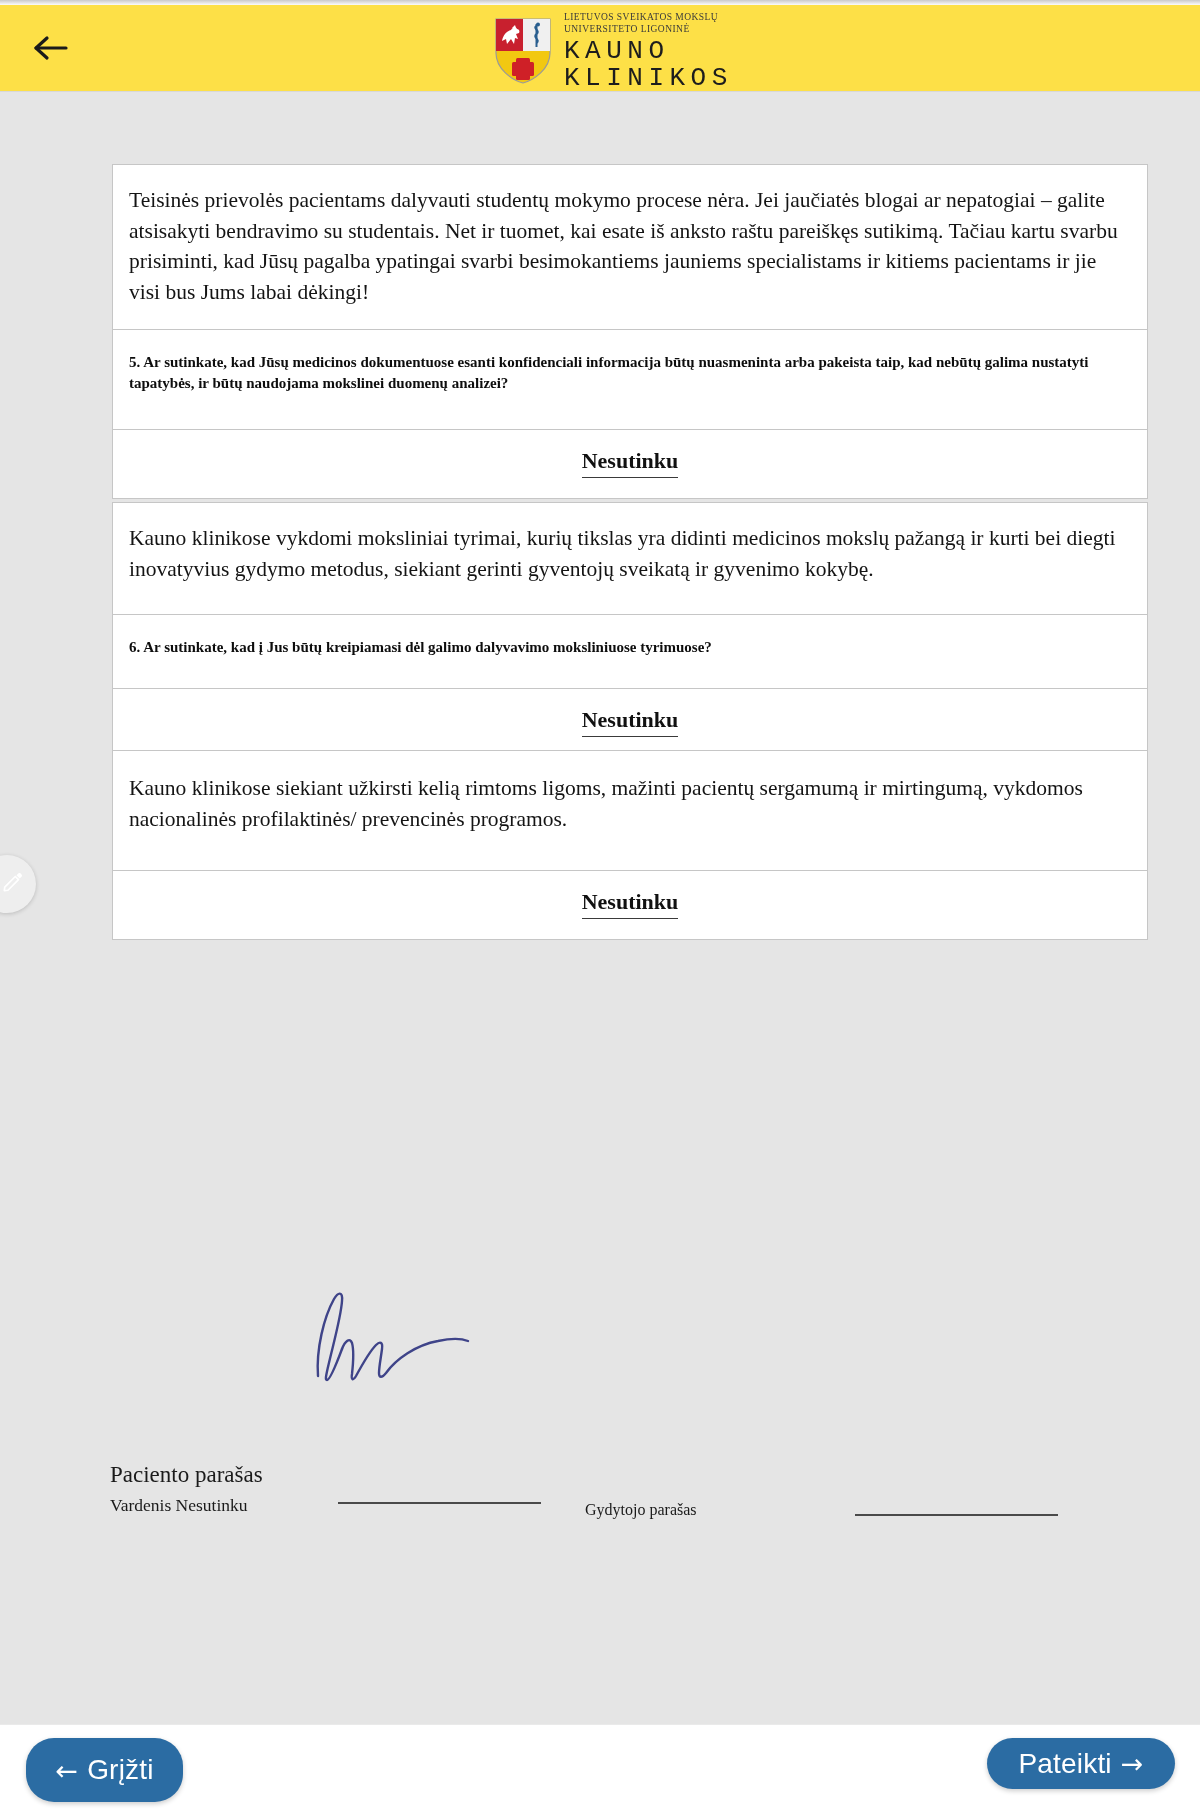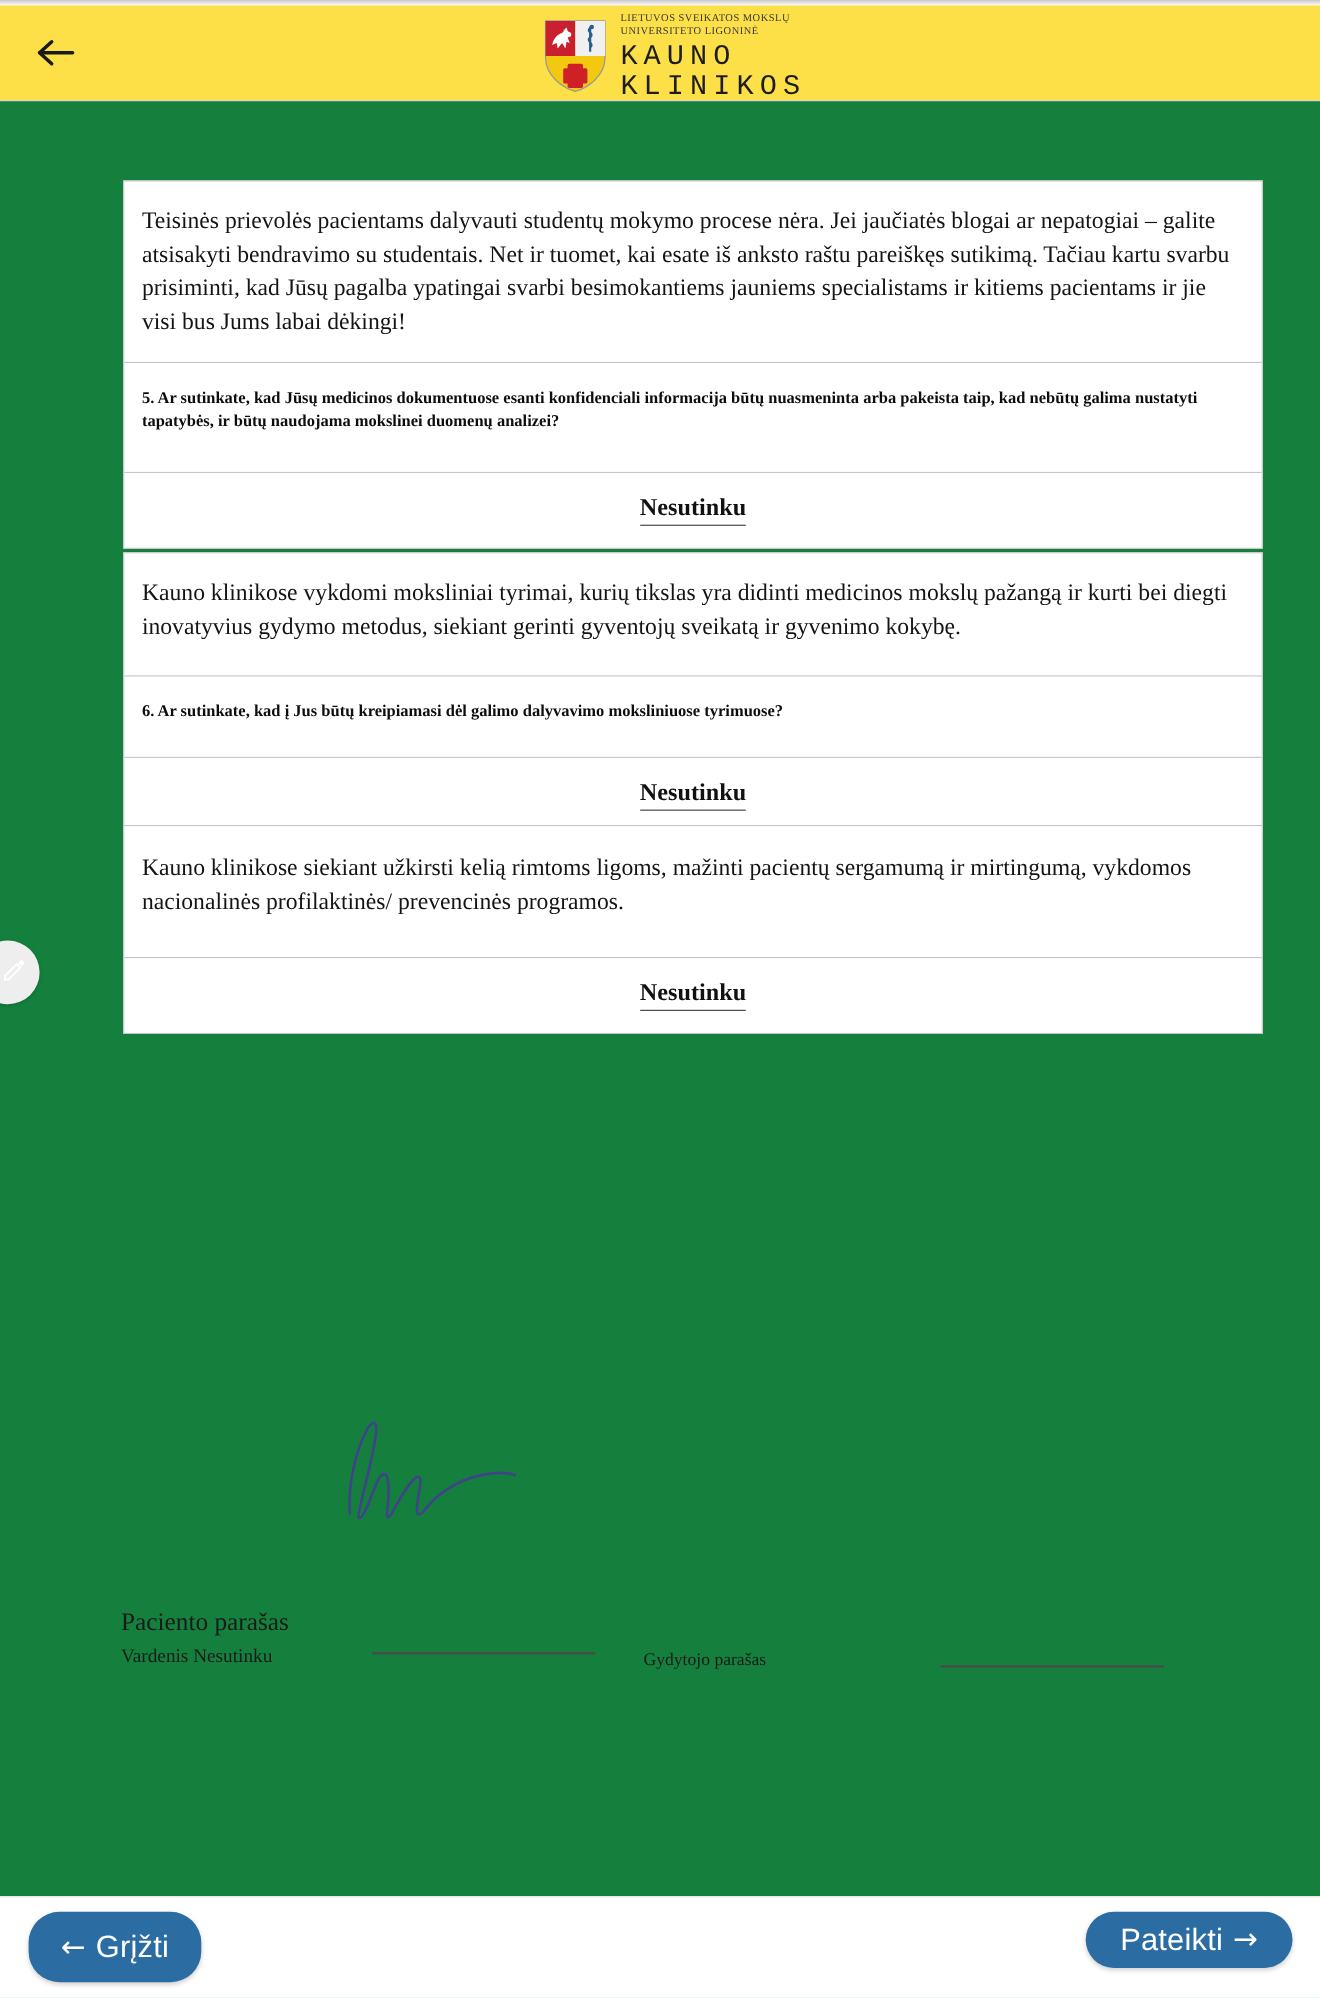--- a/index.html
+++ b/index.html
@@ -105,21 +105,21 @@
     z-index: 30;
   }
   .edit-fab svg { margin-left: 12px; }
 
   
   .doc {
     position: absolute;
     left: 0; top: 92px;
     width: 1200px;
     height: 1632px;
-    background: #15803d;
+    background: #e5e5e5;
     overflow: hidden;
   }
 
   .card {
     position: absolute;
     left: 112px;
     width: 1036px;
     border: 1px solid #c6c6c6;
     background: #ffffff;
   }

